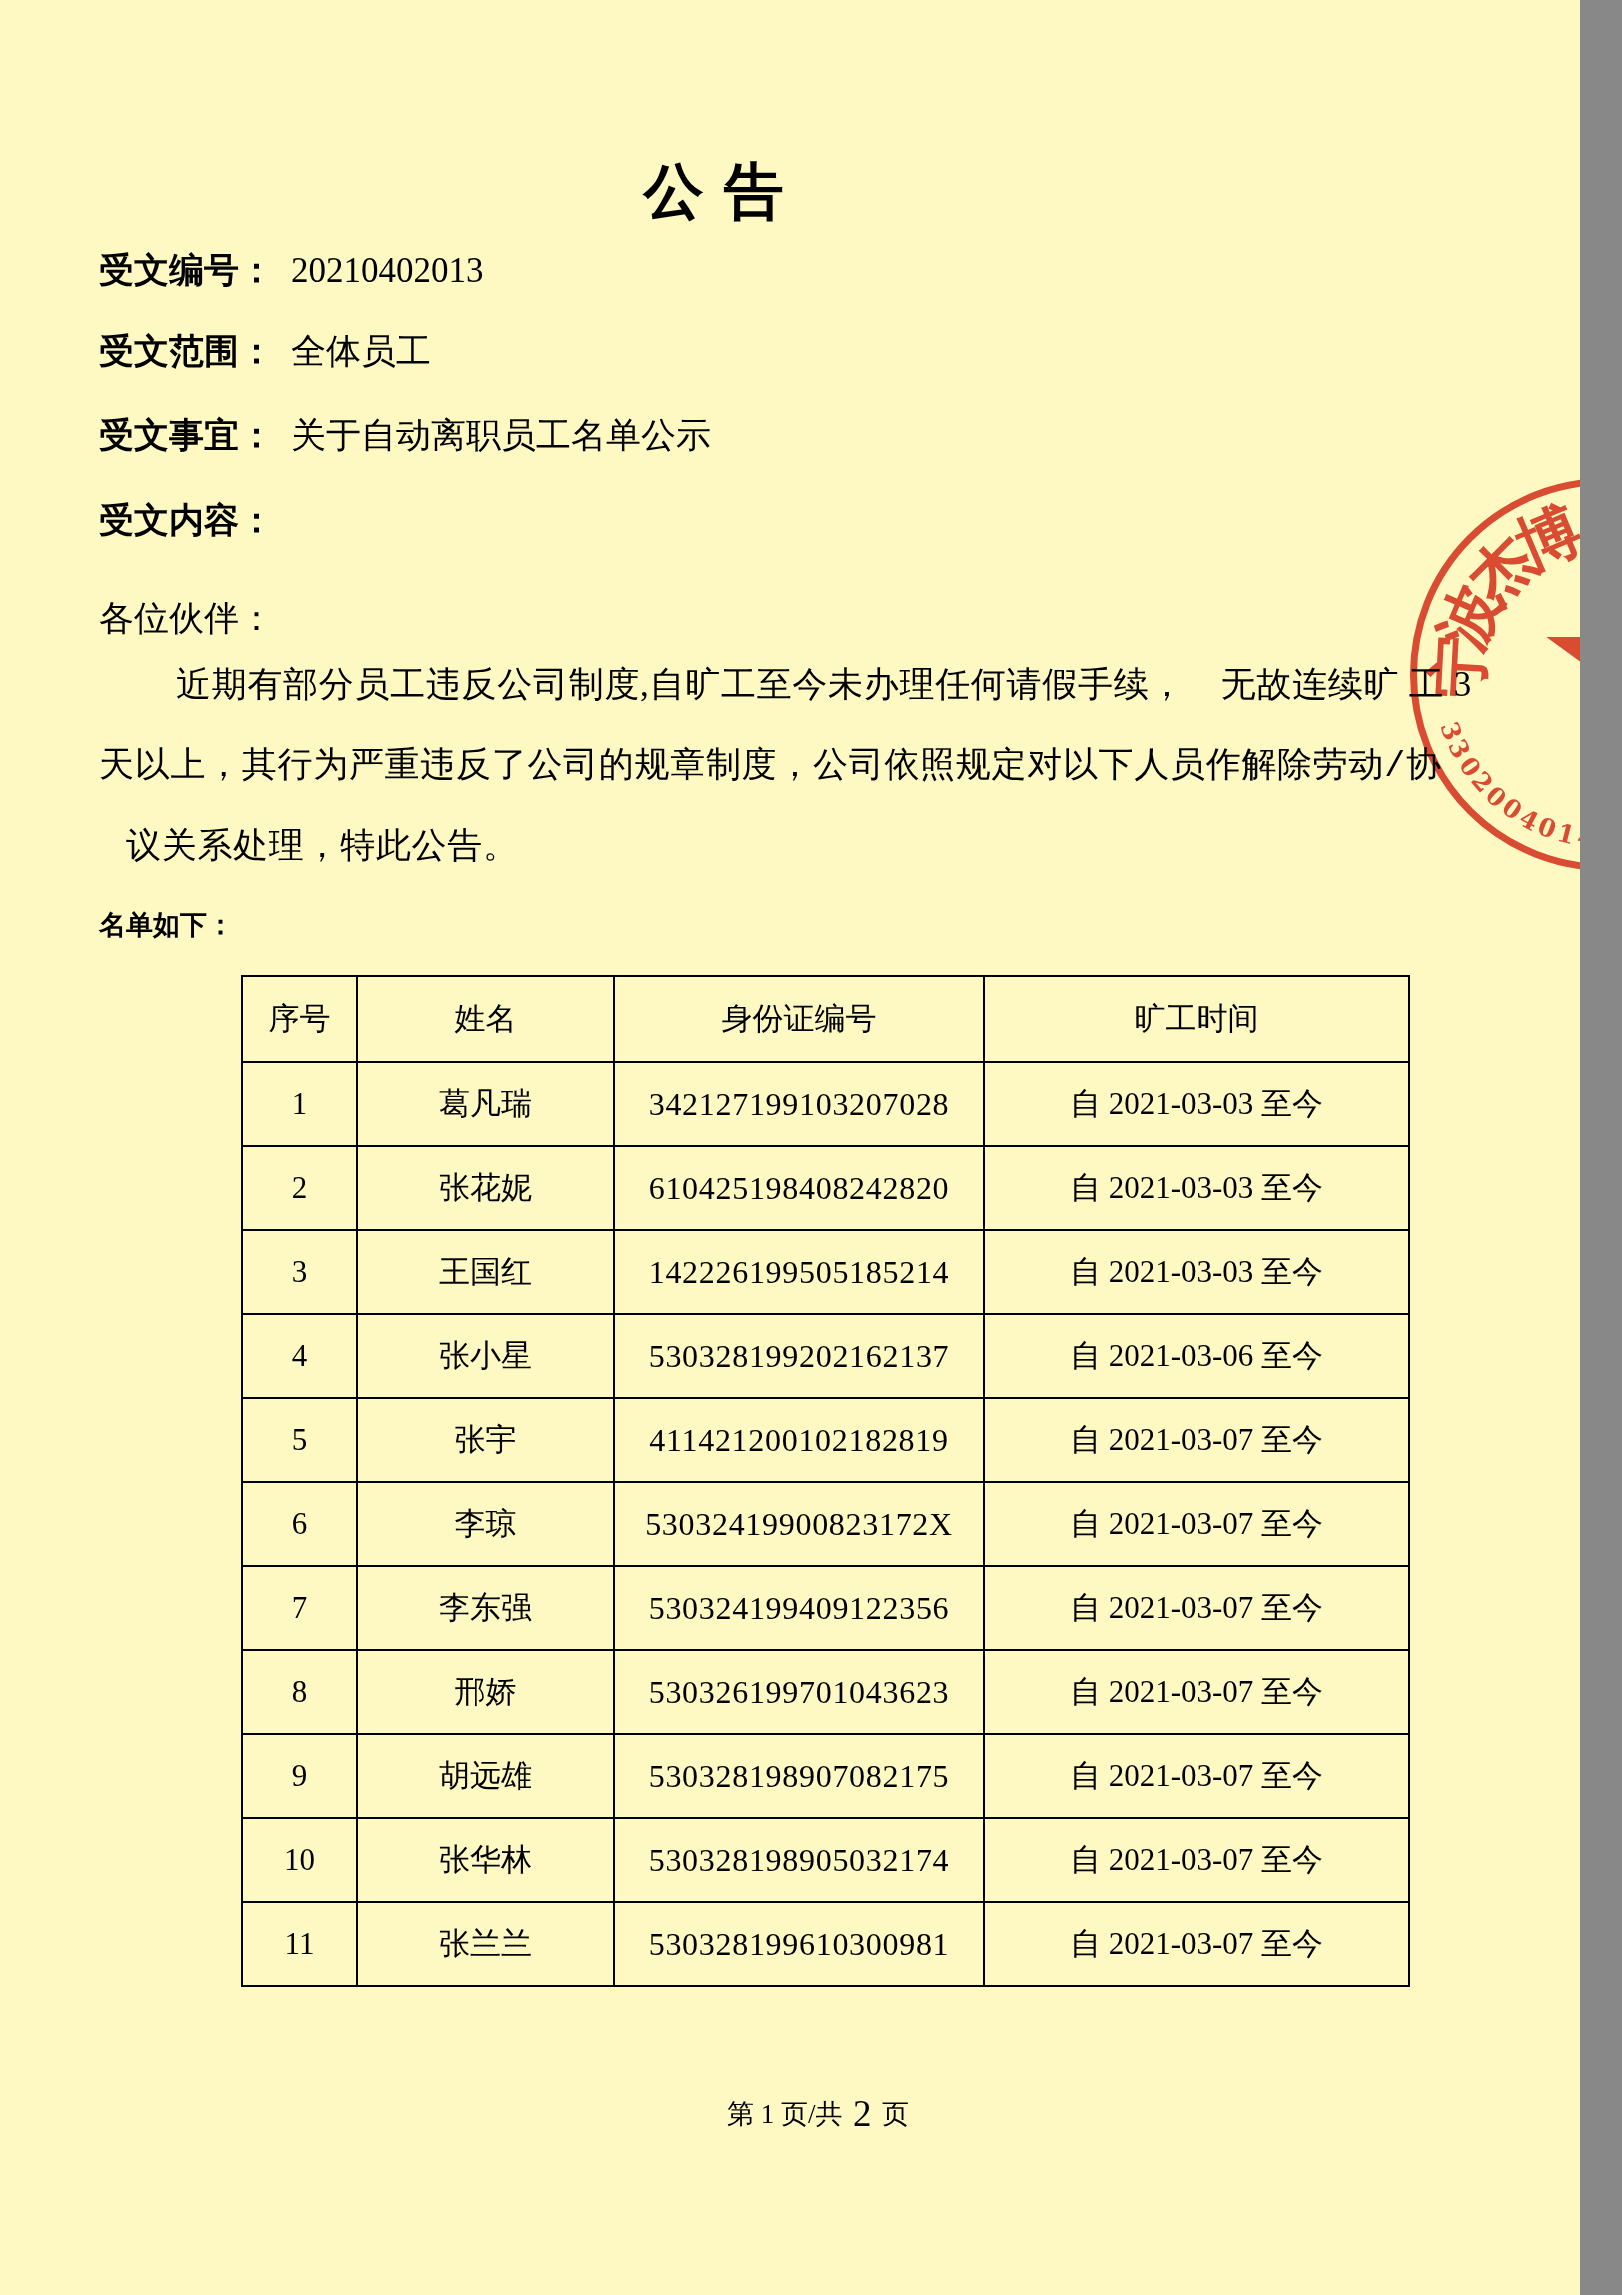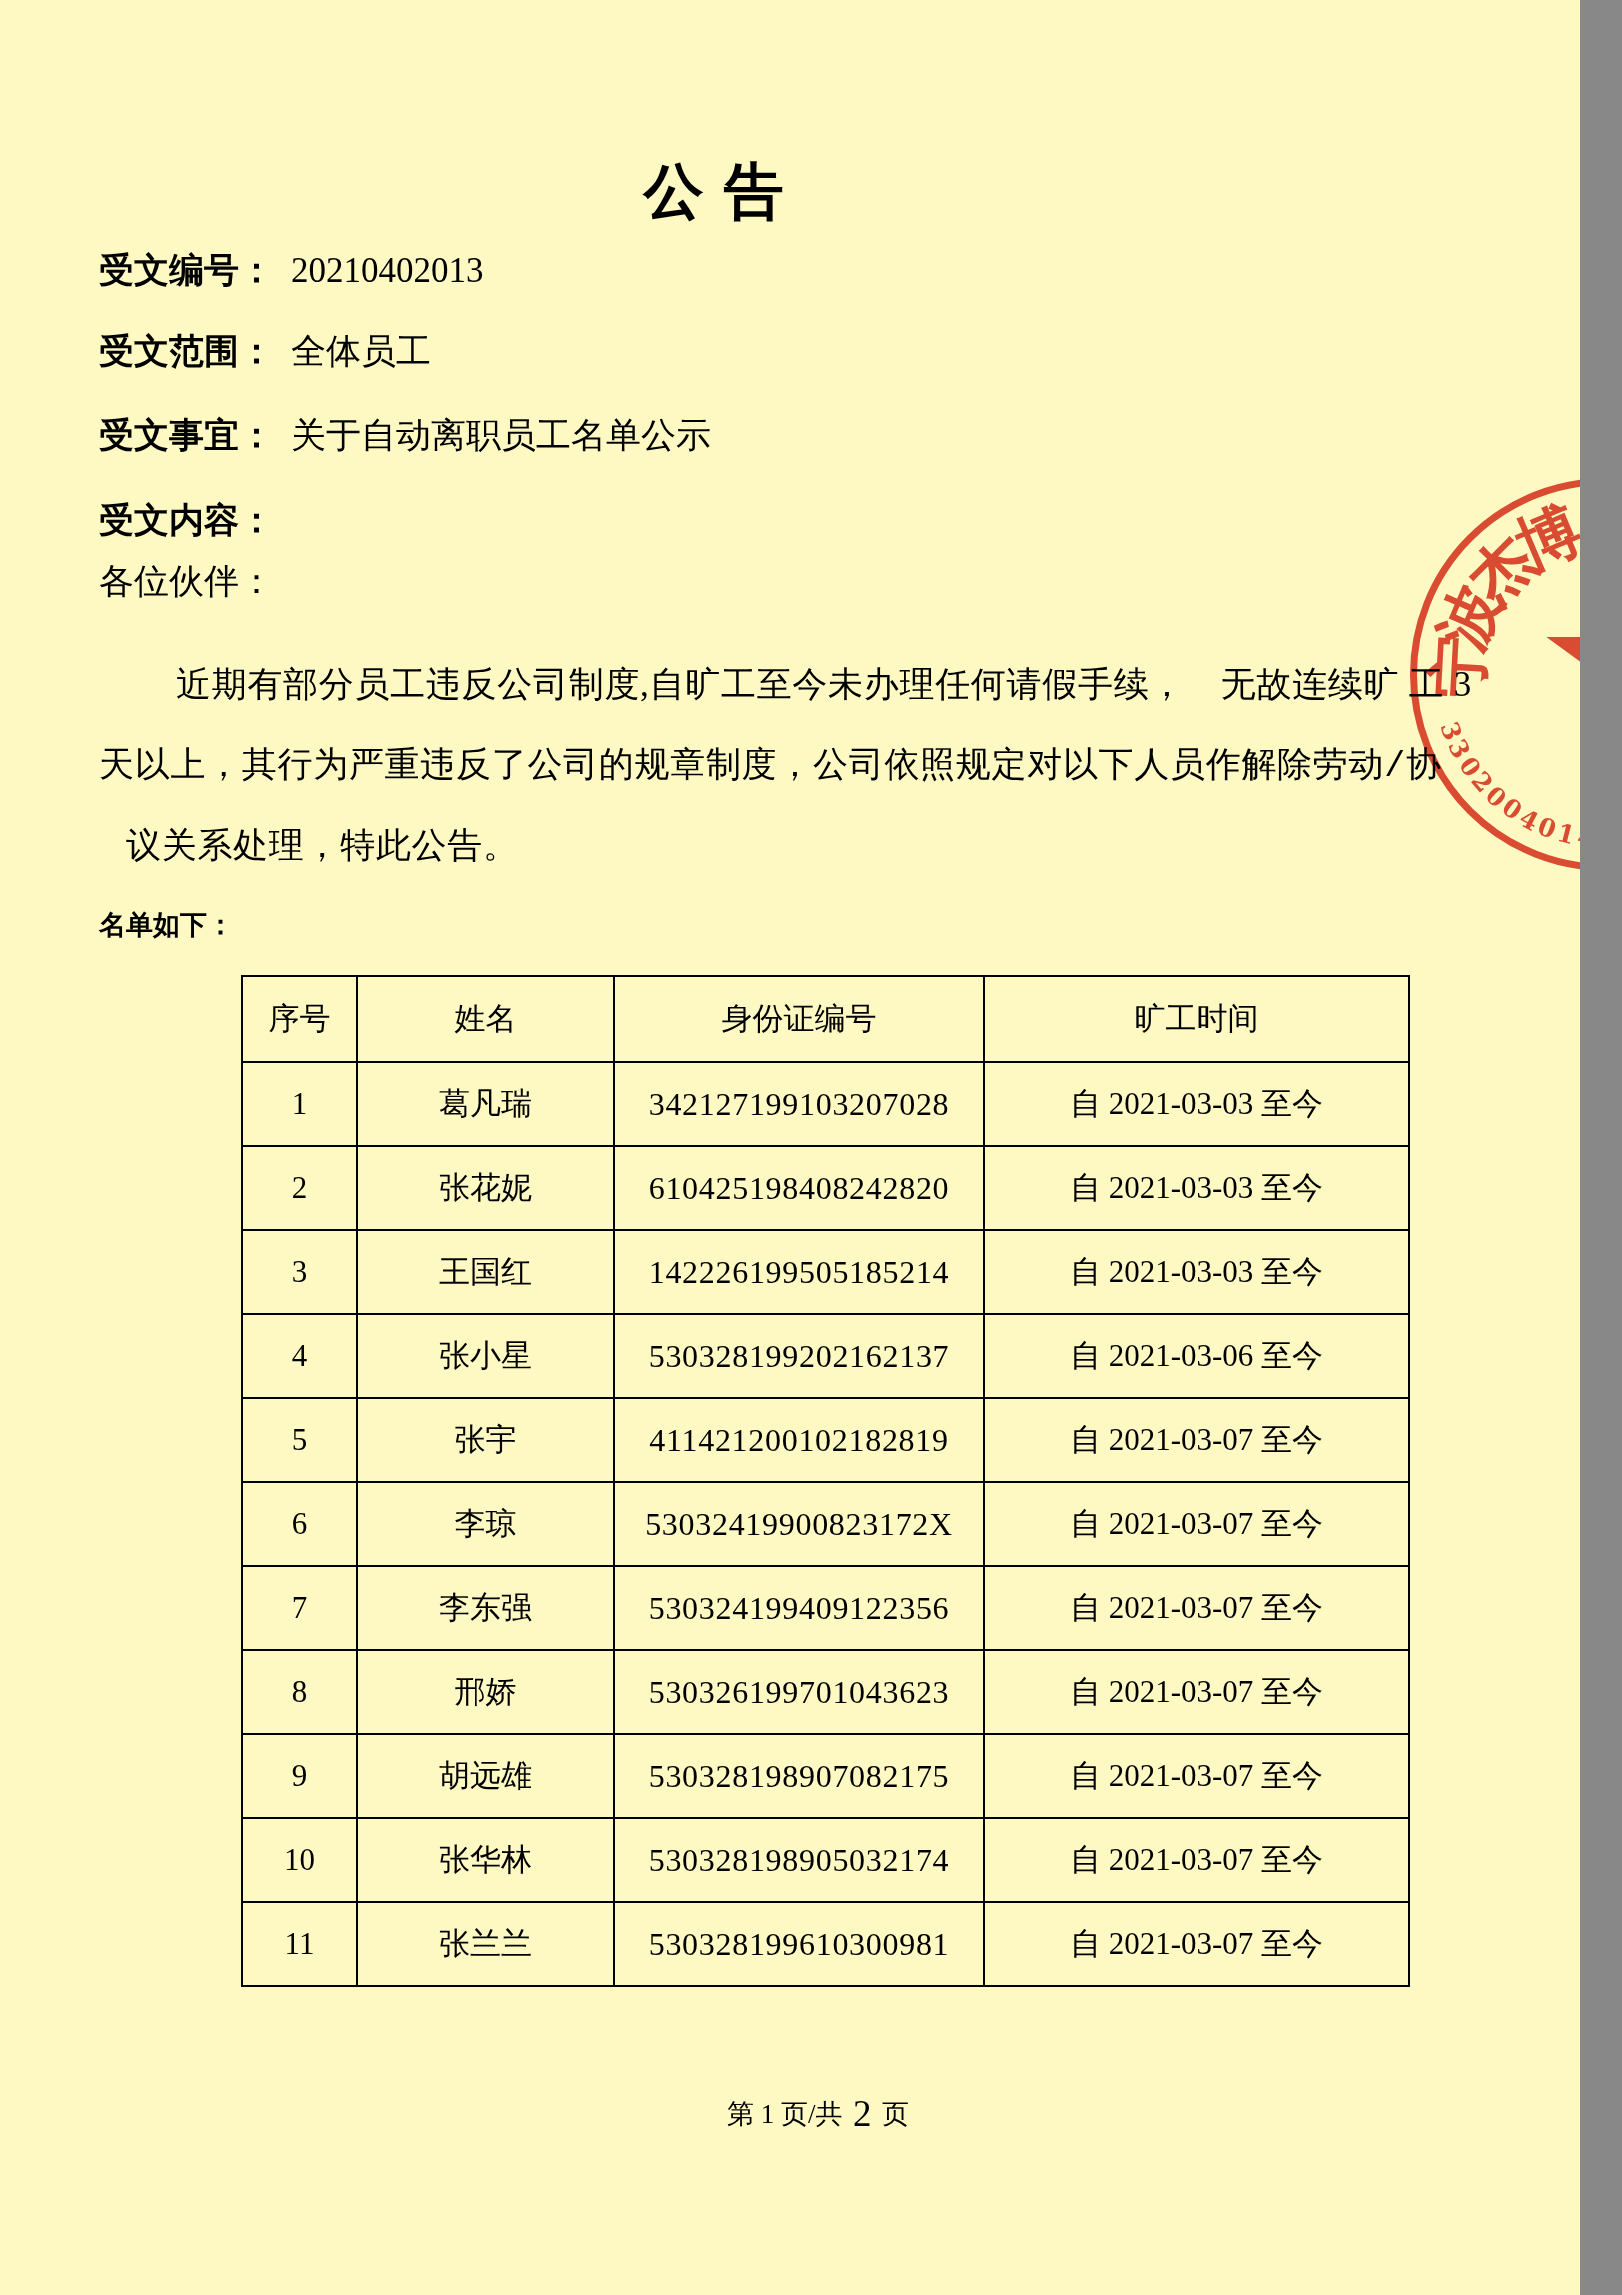--- a/index.html
+++ b/index.html
@@ -15,21 +15,21 @@
   .doc-title{
     top:158px;left:0;width:1430px;
     text-align:center;
     font-size:60px;font-weight:bold;
     letter-spacing:2.6px;
   }
   .field-row{left:99px;font-size:35px;text-align:center;}
   .field-label{font-weight:bold;}
   .field-value{margin-left:17px;font-weight:normal;}
   .f0{top:251px;} .f1{top:332px;} .f2{top:416px;} .f3{top:501px;font-family:Liberation Serif, serif;}
-  .salutation{top:562px;left:99px;font-size:35px;}
+  .salutation{top:599px;left:99px;font-size:35px;}
   .body-line{left:99px;font-size:35px;letter-spacing:0.7px;}
   .b0{top:665px;text-indent:77px;}
   .b1{top:747px;font-family:Liberation Mono, monospace;}
   .b2{top:826px;margin-left:27px;}
   .list-intro{top:910px;left:99px;font-size:27px;font-weight:bold;}
 
   table.roster{
     position:absolute;left:241px;top:975px;
     border-collapse:collapse;table-layout:fixed;
     width:1166px;

